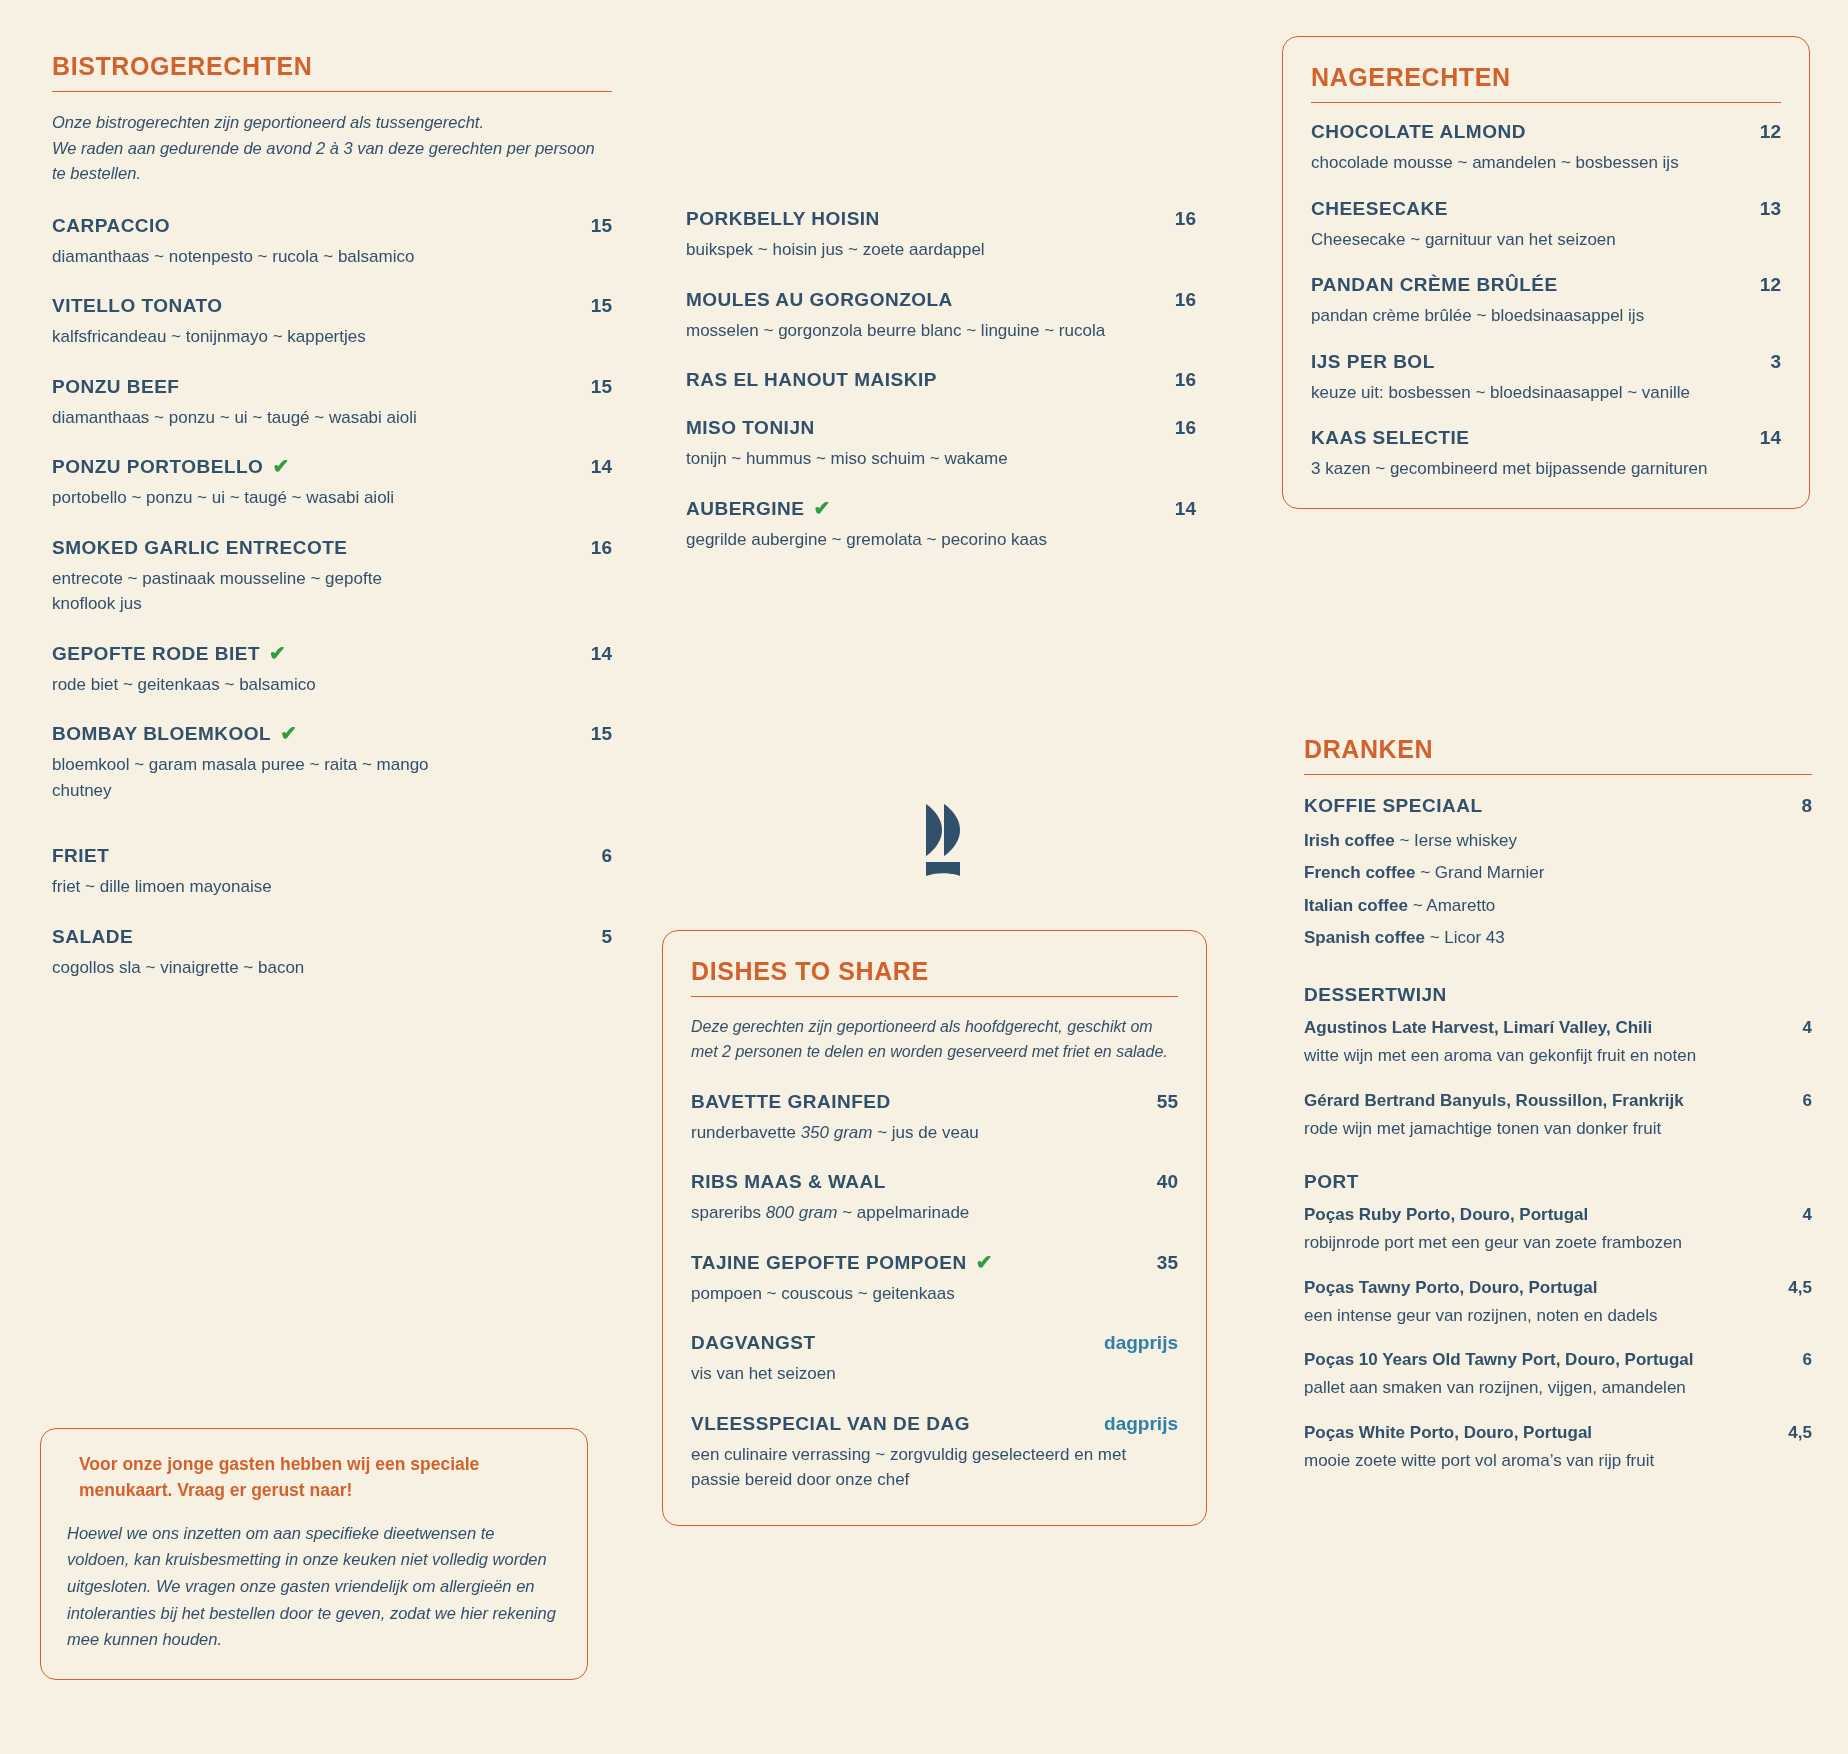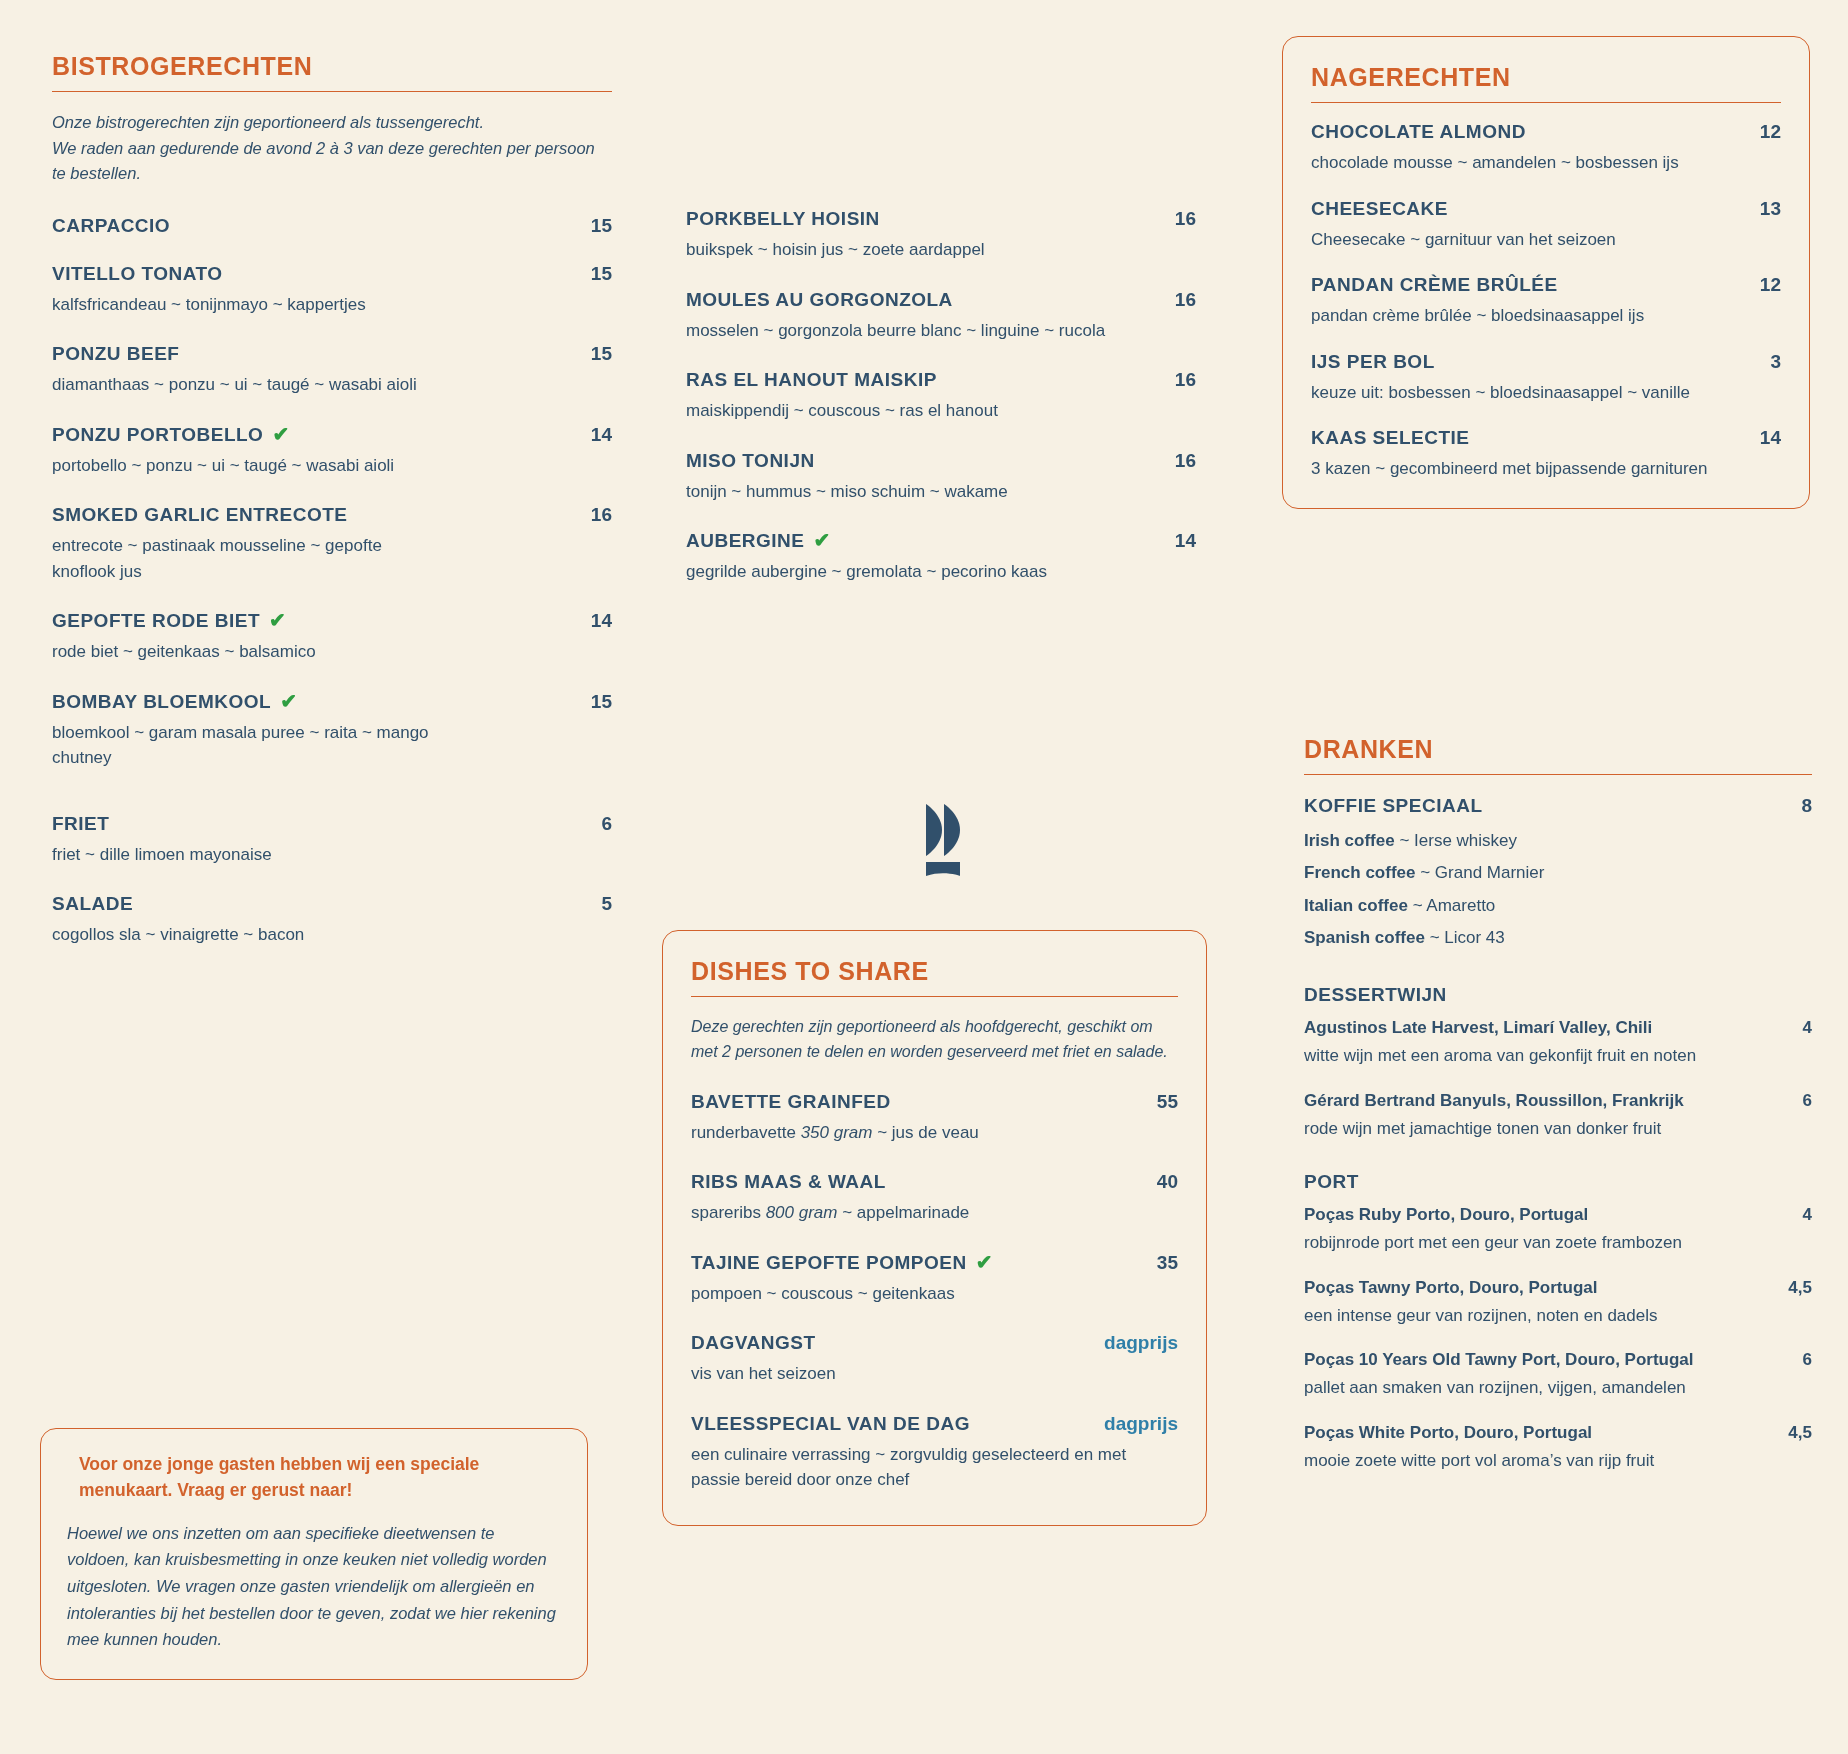--- a/index.html
+++ b/index.html
@@ -202,20 +202,21 @@
       <span>Onze bistrogerechten zijn geportioneerd als tussengerecht.</span><br>
       <span>We raden aan gedurende de avond 2 à 3 van deze gerechten per persoon te bestellen.</span>
     </p>
 
     <div class="item">
       <div class="item-top">
         <span class="item-name">CARPACCIO</span>
         <span class="dots"></span>
         <span class="price">15</span>
       </div>
+      <div class="desc">diamanthaas ~ notenpesto ~ rucola ~ balsamico</div>
     </div>
 
     <div class="item">
       <div class="item-top">
         <span class="item-name">VITELLO TONATO</span>
         <span class="dots"></span>
         <span class="price">15</span>
       </div>
       <div class="desc">kalfsfricandeau ~ tonijnmayo ~ kappertjes</div>
     </div>
@@ -308,21 +309,20 @@
       </div>
       <div class="desc">mosselen ~ gorgonzola beurre blanc ~ linguine ~ rucola</div>
     </div>
 
     <div class="item">
       <div class="item-top">
         <span class="item-name">RAS EL HANOUT MAISKIP</span>
         <span class="dots"></span>
         <span class="price">16</span>
       </div>
-      <div class="desc">maiskippendij ~ couscous ~ ras el hanout</div>
     </div>
 
     <div class="item">
       <div class="item-top">
         <span class="item-name">MISO TONIJN</span>
         <span class="dots"></span>
         <span class="price">16</span>
       </div>
       <div class="desc">tonijn ~ hummus ~ miso schuim ~ wakame</div>
     </div>

